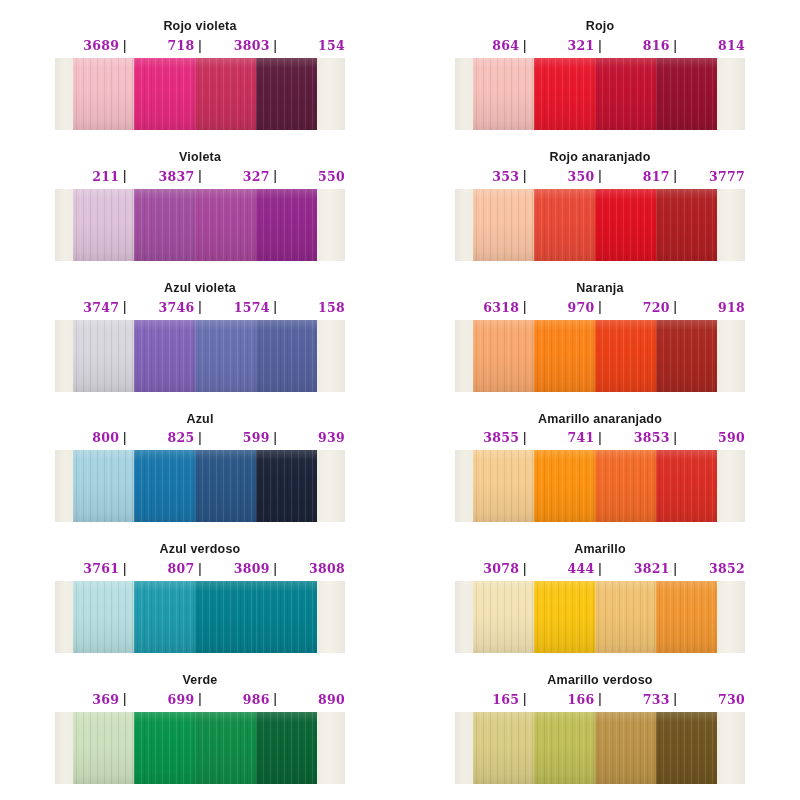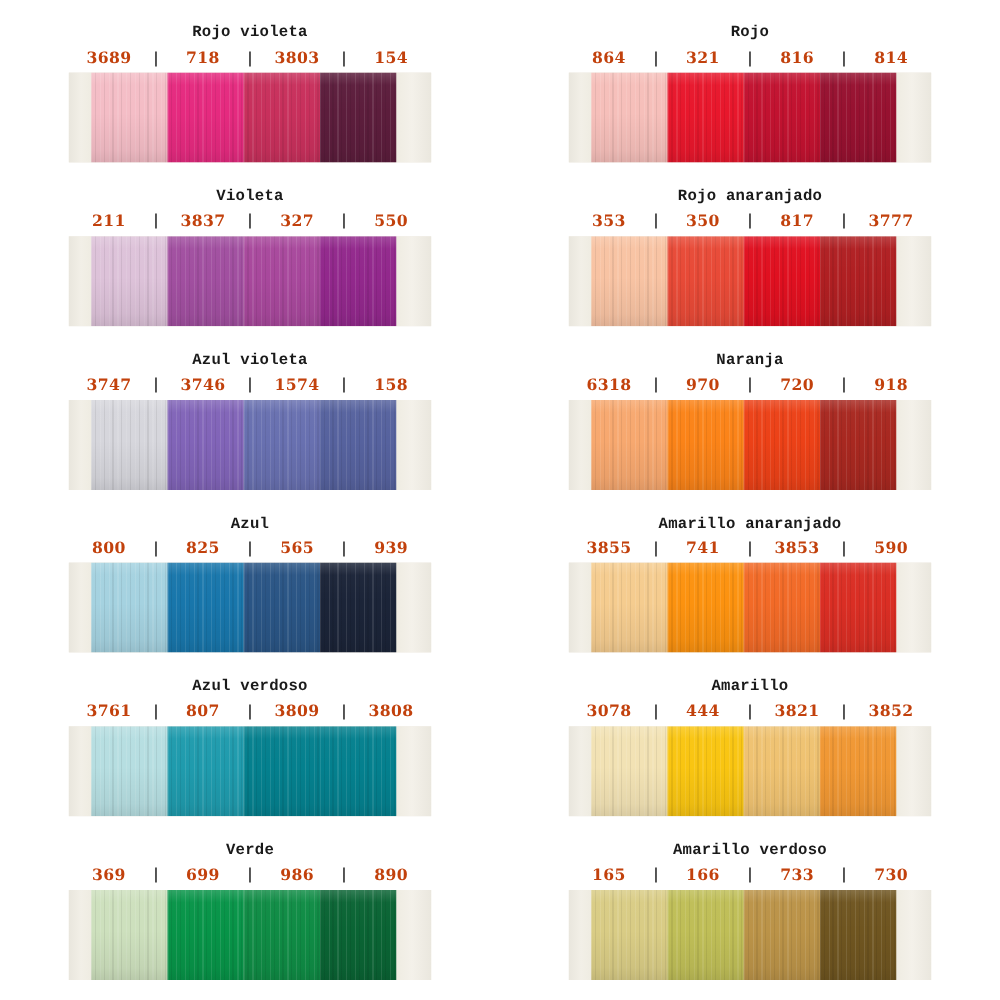--- a/index.html
+++ b/index.html
@@ -40,37 +40,37 @@
   }
 
   .family-name {
     font-size: 12.5px;
     font-weight: 700;
     color: #1a1a1a;
     letter-spacing: 0.2px;
     line-height: 1.1;
     text-align: center;
     margin-bottom: 4px;
-    font-family: Liberation Mono, monospace;
+    font-family: Liberation Sans, sans-serif;
   }
 
   .codes {
     display: flex;
     align-items: center;
     justify-content: center;
     width: 290px;
     margin-bottom: 5px;
   }
 
   .code {
     flex: 1 1 0;
-    text-align: center;
+    text-align: right;
     font-size: 12.5px;
     font-weight: 700;
-    color: #c2410c;
+    color: #a21caf;
     letter-spacing: 0.3px;
     font-family: "DejaVu Serif", "Liberation Serif", serif;
   }
 
   .code-sep {
     width: 11px;
     text-align: center;
     font-size: 12px;
     font-weight: 700;
     color: #2a2a2a;
@@ -289,21 +289,21 @@
       </div>
     </div>
     <div class="group">
       <div class="group-head">
         <div class="family-name">Azul</div>
         <div class="codes">
           <span class="code">800</span>
           <span class="code-sep">|</span>
           <span class="code">825</span>
           <span class="code-sep">|</span>
-          <span class="code">565</span>
+          <span class="code">599</span>
           <span class="code-sep">|</span>
           <span class="code">939</span>
         </div>
       </div>
       <div class="band-wrap">
         <div class="band">
           <div class="band-edge"></div>
           <div class="swatch" style="background-color: rgb(165, 210, 224);"></div>
           <div class="swatch" style="background-color: rgb(24, 118, 171);"></div>
           <div class="swatch" style="background-color: rgb(42, 85, 133);"></div>

